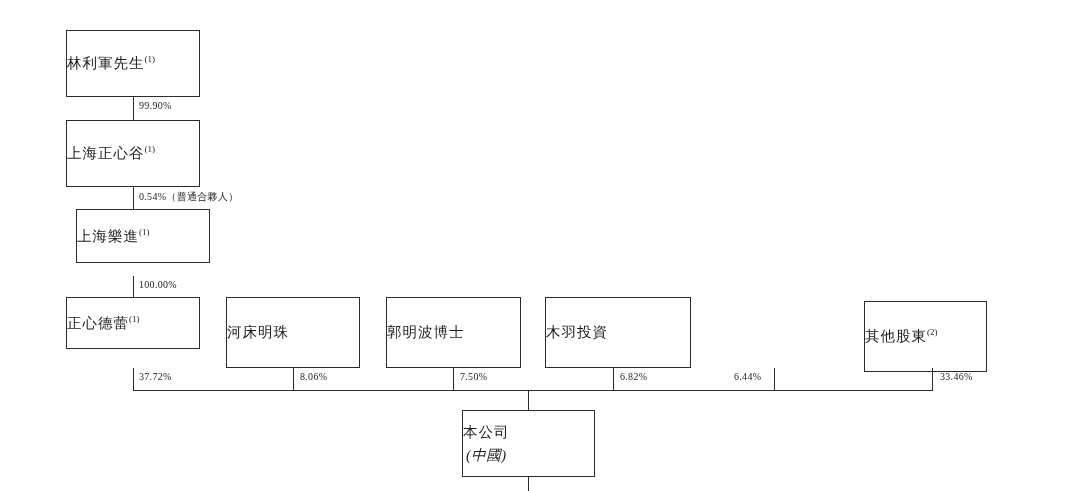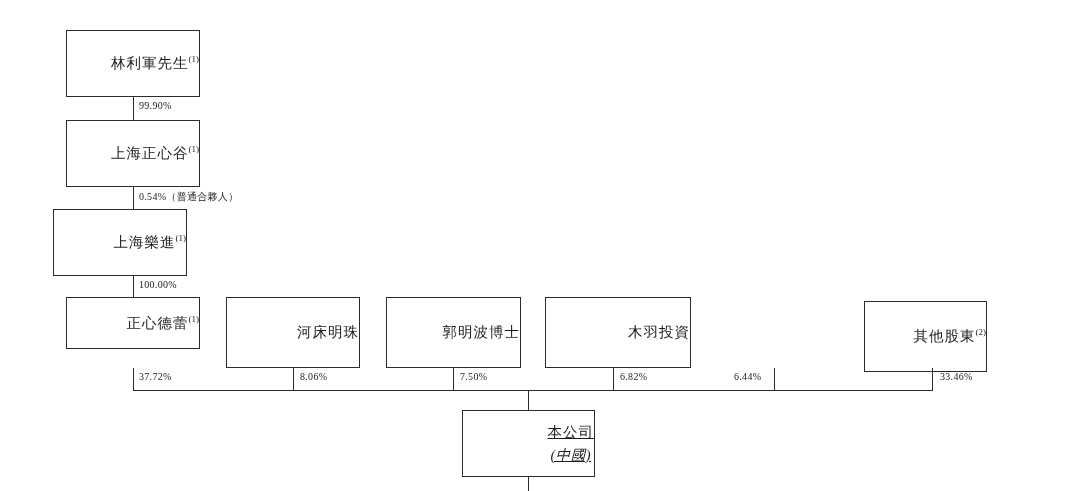--- a/index.html
+++ b/index.html
@@ -14,21 +14,21 @@
     height: 491px;
     background: #ffffff;
     overflow: hidden;
   }
   .node {
     position: absolute;
     border: 1px solid #2b2b2b;
     background: #ffffff;
     display: flex;
     align-items: center;
-    justify-content: flex-end;
+    justify-content: flex-start;
     text-align: center;
     font-size: 14.5px;
     letter-spacing: 1px;
   }
   .node sup {
     font-size: 9px;
     letter-spacing: 0;
     line-height: 0;
   }
   .pct {
@@ -36,41 +36,41 @@
     font-size: 10px;
     white-space: nowrap;
     letter-spacing: 0.3px;
   }
   .line {
     position: absolute;
     background: #2b2b2b;
   }
   .line.v { width: 1px; }
   .line.h { height: 1px; }
-  .company-inner { line-height: 1.55; text-decoration: underline; }
+  .company-inner { line-height: 1.55; }
   .company-region { font-style: italic; letter-spacing: 0.5px; }
 </style>
 </head>
 <body>
 
 <div class="canvas">
 
   <div class="node" style="left:66px; top:30px; width:134px; height:67px">
     <div>
       <span>林利軍先生</span><sup>(1)</sup>
     </div>
   </div>
 
   <div class="node" style="left:66px; top:120px; width:134px; height:67px">
     <div>
       <span>上海正心谷</span><sup>(1)</sup>
     </div>
   </div>
 
-  <div class="node" style="left:53px; top:209px; width:134px; height:67px">
+  <div class="node" style="left:76px; top:209px; width:134px; height:54px">
     <div>
       <span>上海樂進</span><sup>(1)</sup>
     </div>
   </div>
 
   <div class="node" style="left:66px; top:297px; width:134px; height:52px">
     <div>
       <span>正心德蕾</span><sup>(1)</sup>
     </div>
   </div>

